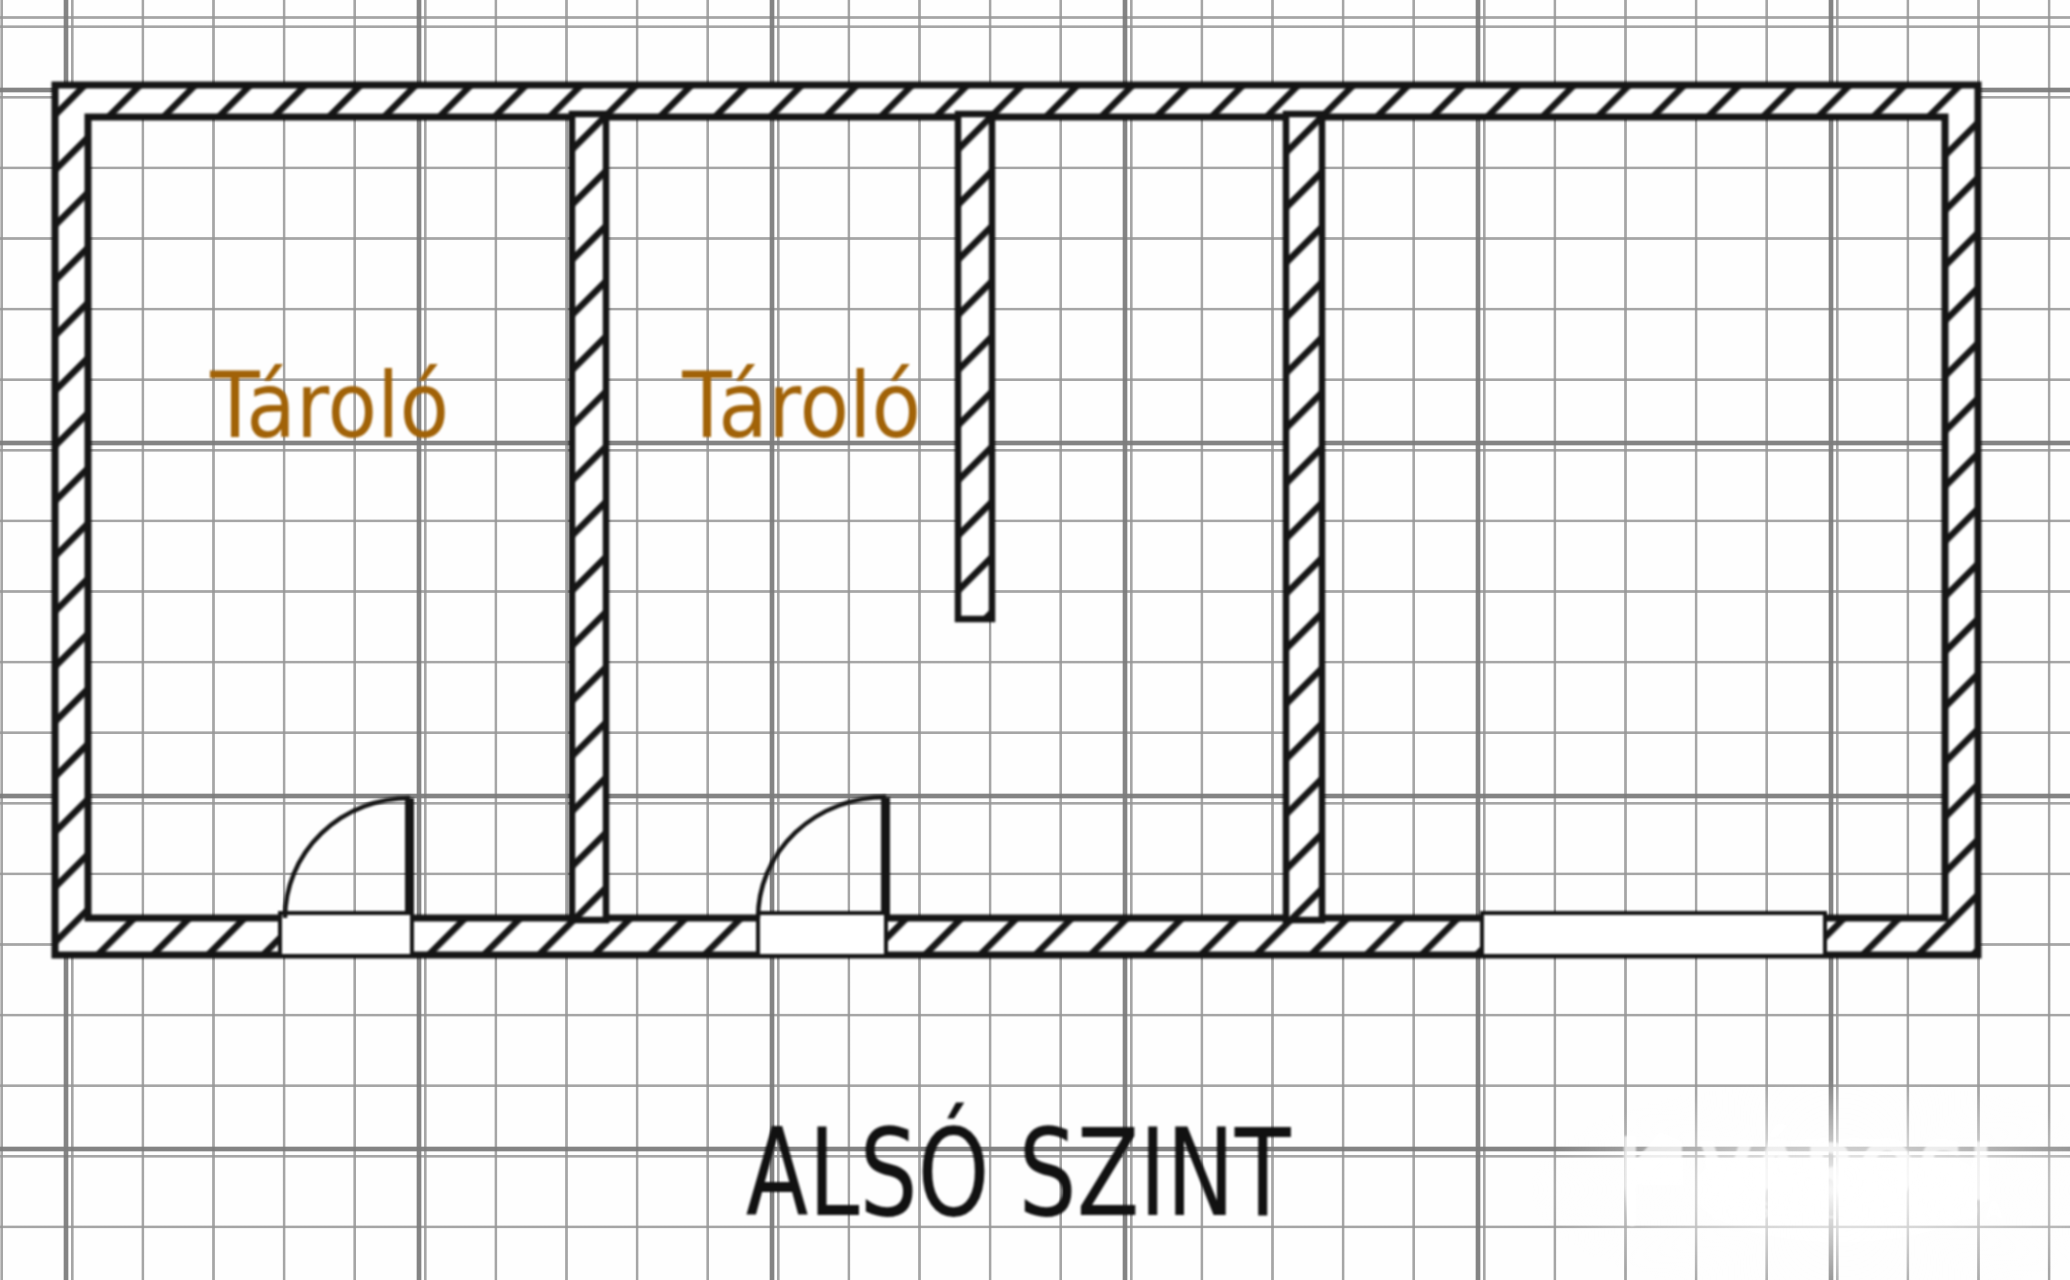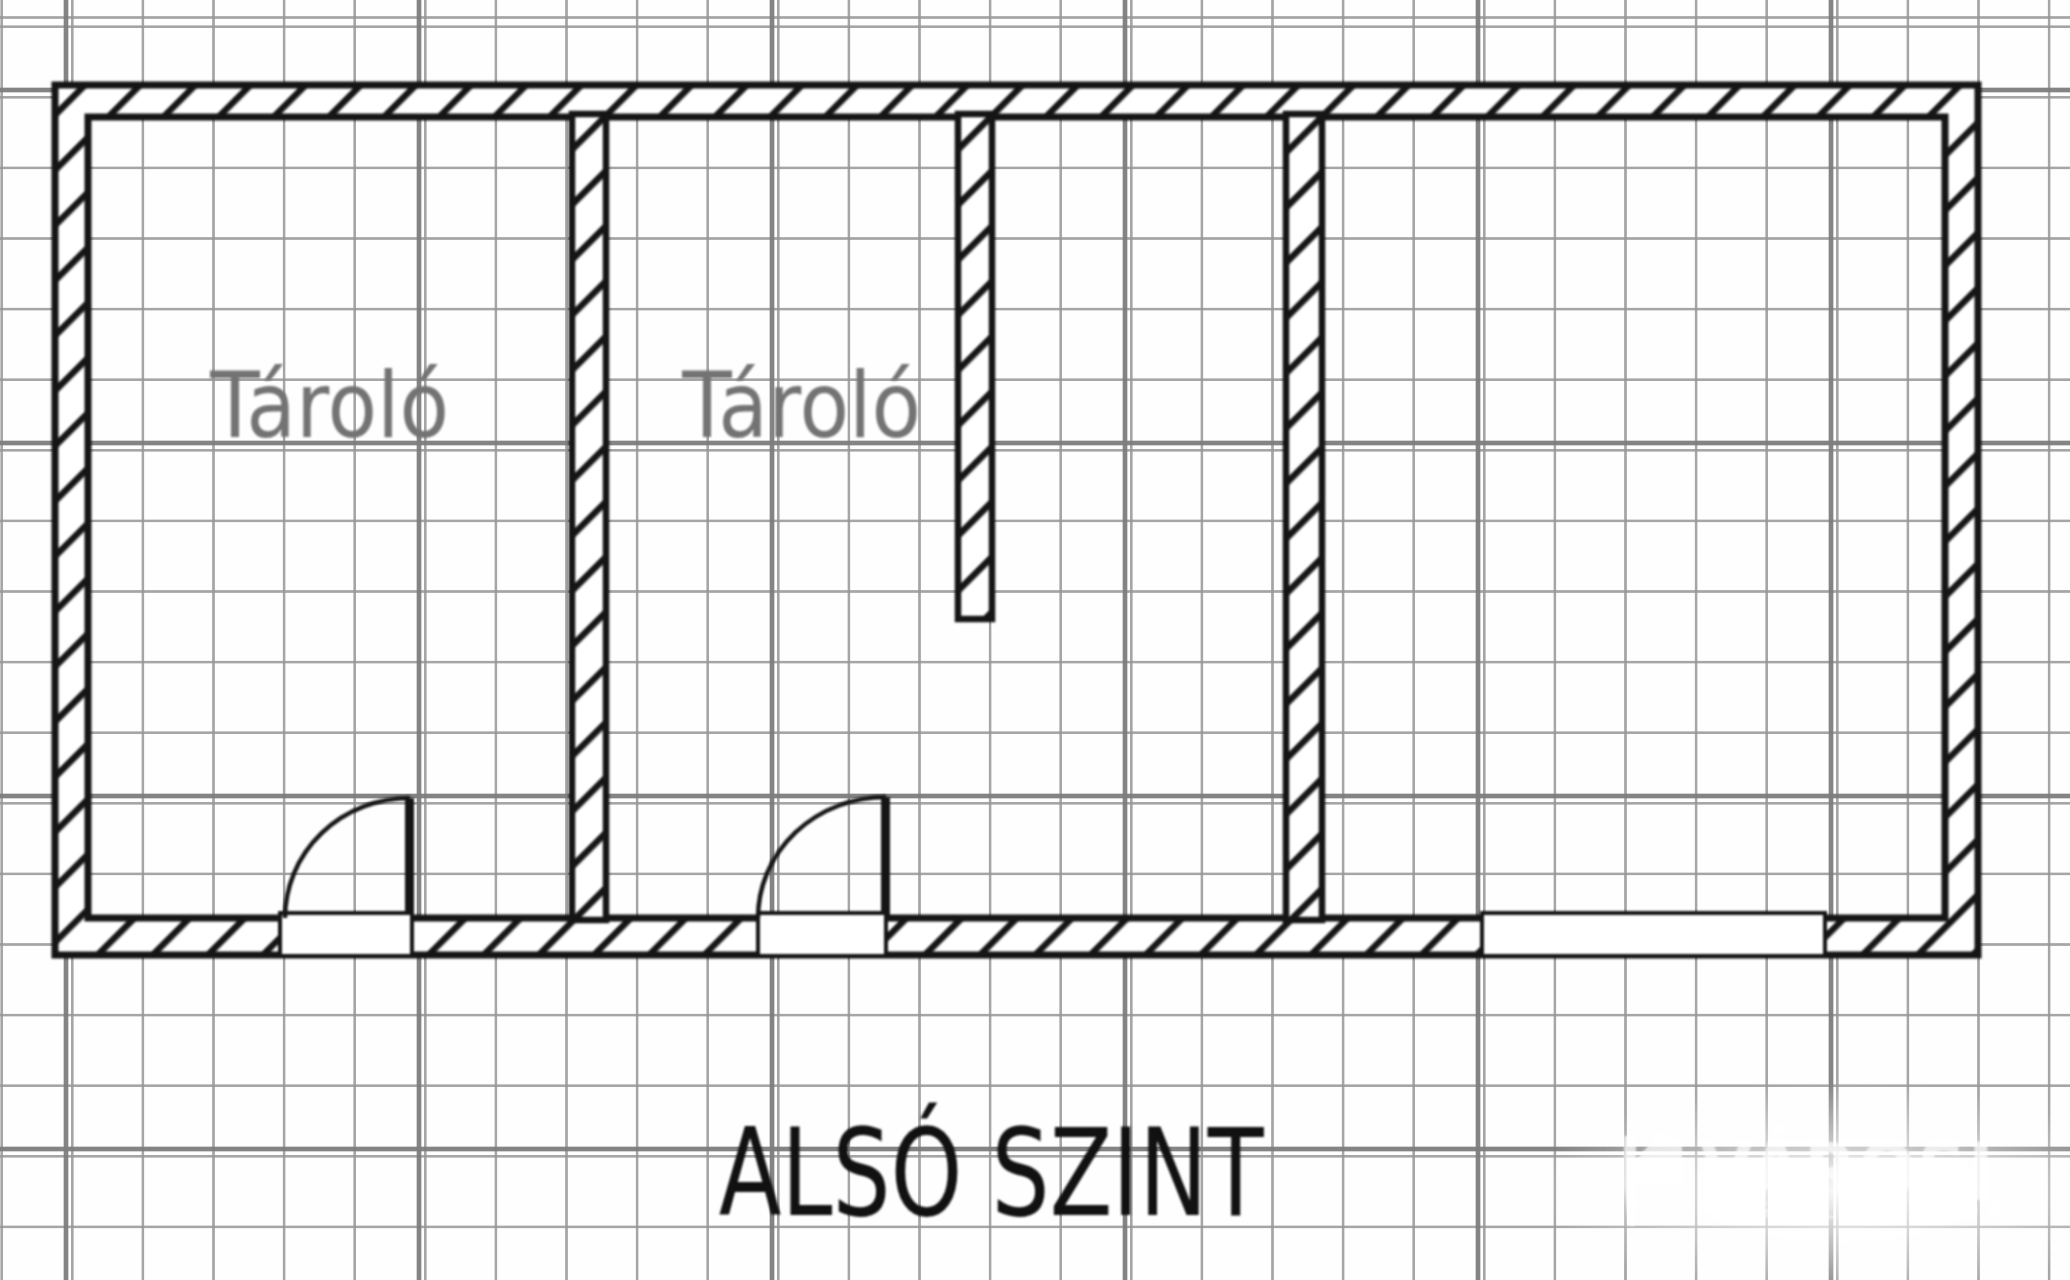--- a/index.html
+++ b/index.html
@@ -20,21 +20,21 @@
       repeating-linear-gradient(180deg, rgba(150,150,150,0) 0px, rgba(150,150,150,.85) 0.8px, rgba(150,150,150,.85) 2.6px, rgba(150,150,150,0) 3.4px, rgba(0,0,0,0) 70.6px);
     background-position: 63px 0px, 0px 87px, 0px 0px, 0px 25px;
   }
   .soft{ filter: blur(0.8px); position:absolute; inset:0; }
   .plan-svg{ position:absolute; left:0; top:0; }
 
   .room-label{
     position:absolute; top:348px;
     text-align:center;
     font-size:90px; line-height:115px;
-    color:#737373; white-space:nowrap;
+    color:#a16207; white-space:nowrap;
   }
   .squeeze90{ display:inline-block; transform:scaleX(.90); }
   .plan-title{
     position:absolute; top:1112px;
     text-align:center;
     font-size:122px; line-height:122px;
     color:#111; white-space:nowrap;
   }
   .squeeze75{ display:inline-block; transform:scaleX(.75); }
 
@@ -90,21 +90,21 @@
 
     <div class="room-label" style="left:120px;width:420px;">
       <div><span class="squeeze90">Tároló</span></div>
     </div>
     <div class="room-label" style="left:592px;width:420px;">
       <div><span class="squeeze90">Tároló</span></div>
     </div>
     <div class="room-label" style="left:1422px;width:420px;">
     </div>
 
-    <div class="plan-title" style="left:628px;width:620px;text-align:right;">
+    <div class="plan-title" style="left:655px;width:620px;text-align:right;">
       <span class="squeeze75">ALSÓ SZINT</span>
     </div>
 
     <div class="wm-halo"></div>
     <svg class="wm-logo" width="66" height="100" viewBox="0 0 66 100">
       <path fill="#ffffff" d="M4,10 h12 v86 a4,4 0 0 1 -8,0 L4,60 Z"></path>
       <path fill="#ffffff" d="M16,34 L40,6 L62,16 V58 H16 Z"></path>
     </svg>
     <div class="wm-brand">VÁROSI</div>
     <div class="wm-sub">INGATLANIRODA</div>

